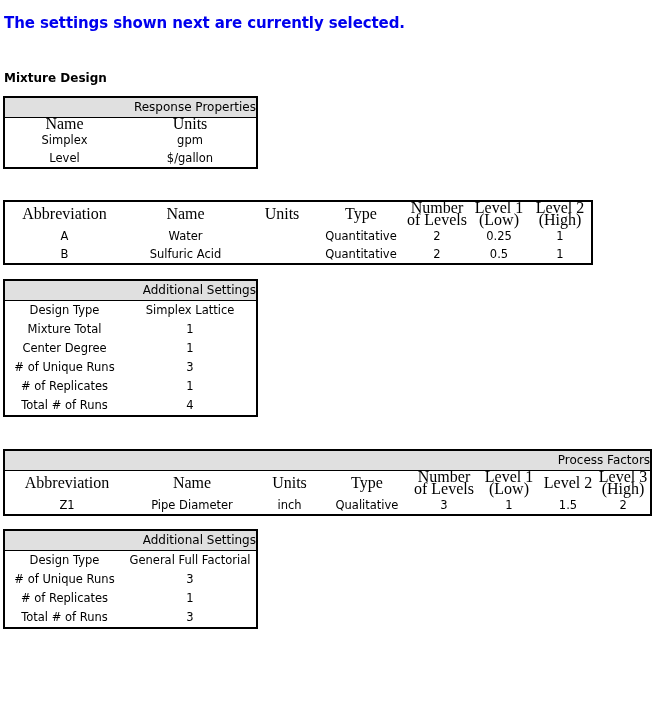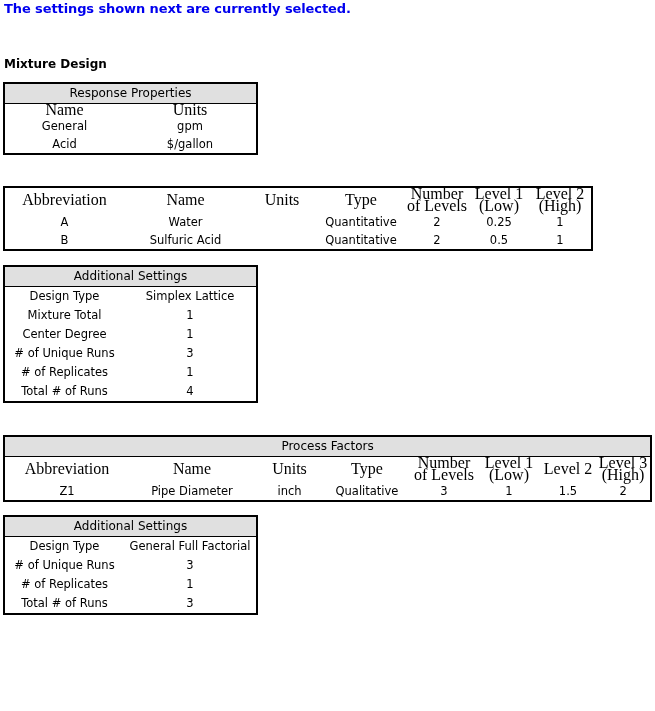--- a/index.html
+++ b/index.html
@@ -16,23 +16,23 @@
     overflow: hidden;
   }
   .page {
     padding: 0 0 0 3px;
   }
 
   
   .notice {
     color: #0000ee;
     font-weight: bold;
-    font-size: 13px;
+    font-size: 15px;
     line-height: 14px;
-    padding-top: 2px;
+    padding-top: 16px;
     padding-left: 1px;
     letter-spacing: -0.1px;
   }
   .section-title {
     font-weight: bold;
     font-size: 12px;
     line-height: 14px;
     padding-left: 1px;
     margin-top: 16px;
   }
@@ -56,21 +56,21 @@
   table.dt td, table.dt th {
     padding: 0;
     margin: 0;
     font-weight: normal;
     white-space: nowrap;
     vertical-align: middle;
   }
   .band {
     background: #e0e0e0;
     font-weight: bold;
-    text-align: center;
+    text-align: right;
     height: 19px;
     line-height: 19px;
     font-size: 12px;
     border-bottom: 1px solid #000000;
   }
   .colhead {
     font-weight: bold;
     text-align: center;
     font-size: 16px;
     line-height: 12.5px;
@@ -137,25 +137,25 @@
       </colgroup>
     <tbody>
       <tr>
         <td class="band" colspan="2">Response Properties</td>
       </tr>
       <tr>
         <td class="colhead">Name</td>
         <td class="colhead">Units</td>
       </tr>
       <tr>
-        <td class="cell">General</td>
+        <td class="cell">Simplex</td>
         <td class="cell">gpm</td>
       </tr>
       <tr>
-        <td class="cell">Acid</td>
+        <td class="cell">Level</td>
         <td class="cell">$/gallon</td>
       </tr>
     </tbody>
   </table>
 
   <div class="sp-after-resp"></div>
 
 
   <div class="sp-after-mixfac-h"></div>
 

